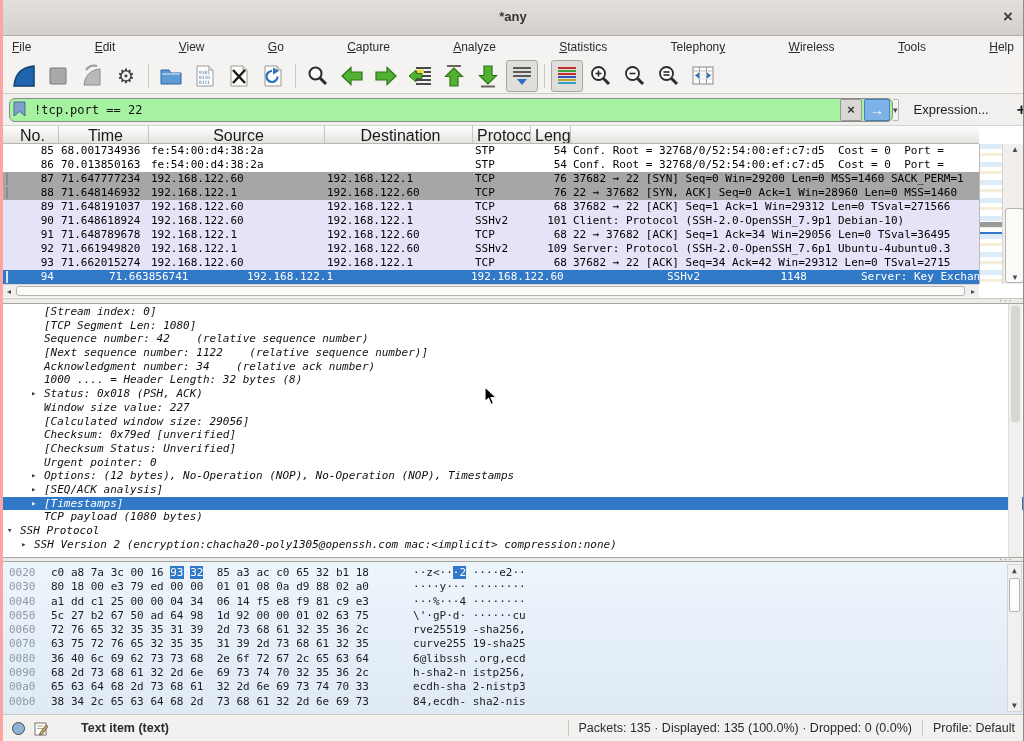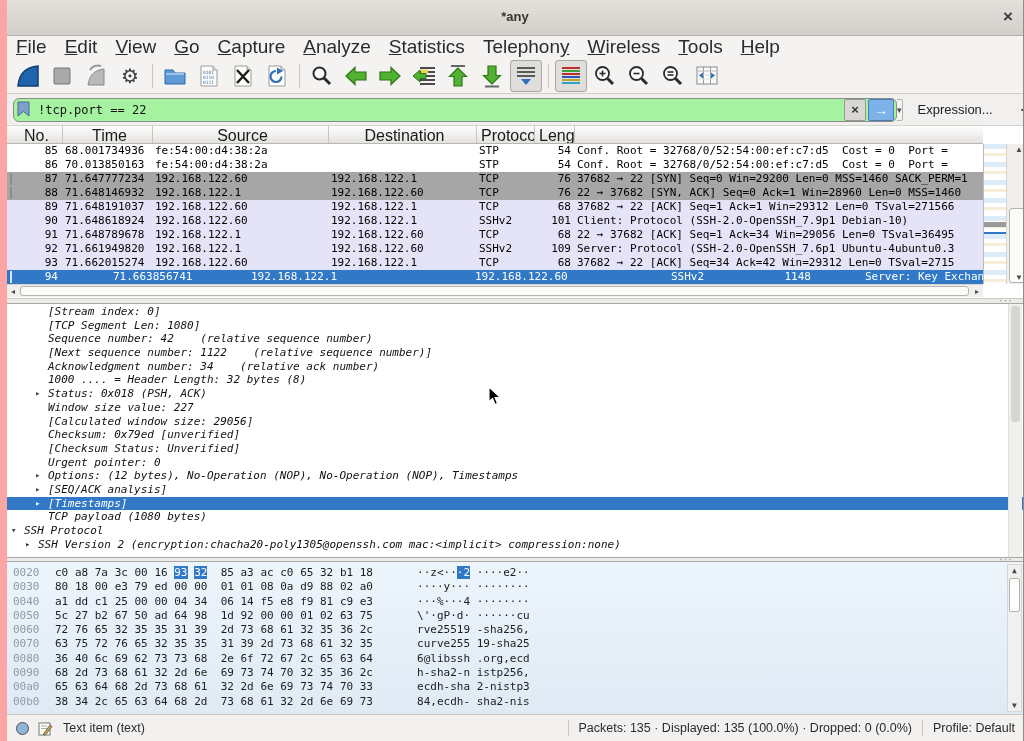--- a/index.html
+++ b/index.html
@@ -1,25 +1,25 @@
 <!DOCTYPE html>
 <html><head>
 <meta charset="utf-8">
 <style>
   html,body{margin:0;padding:0;background:#555;}
   .window{position:relative;width:1024px;height:741px;overflow:hidden;background:#000000;
-    font-family:"Liberation Sans",sans-serif;border-left:7px solid #fca5a5;border-right:1px solid #8f8b86;box-sizing:border-box;}
+    font-family:"Liberation Sans",sans-serif;border-left:3px solid #fca5a5;border-right:1px solid #8f8b86;box-sizing:border-box;}
   
   .titlebar{position:absolute;left:0;top:0;width:100%;height:36px;
     background:linear-gradient(#e3e0db,#d3cfca);border-bottom:1px solid #b3afa9;box-sizing:border-box;}
   .title{position:absolute;left:0;right:0;top:9px;text-align:center;font-size:13px;font-weight:bold;color:#37352f;}
   .closebtn{position:absolute;right:10px;top:7px;font-size:17px;font-weight:bold;color:#3a3a3a;cursor:default;line-height:20px;}
   
   .menubar{position:absolute;left:0;top:36px;width:100%;height:22px;background:#f4f3f1;
-    display:flex;align-items:center;font-size:19px;color:#2b2b2b;}
+    display:flex;align-items:center;font-size:12px;color:#2b2b2b;justify-content:space-between;}
   .mi{padding:0 9px;line-height:22px;}
   .mi u{text-decoration:underline;}
   
   .toolbar{position:absolute;left:0;top:58px;width:100%;height:36px;background:#f4f3f1;
     border-bottom:1px solid #cfcdc9;display:flex;align-items:center;padding-left:4px;box-sizing:border-box;}
   .tb{width:30px;height:30px;display:flex;align-items:center;justify-content:center;margin:0 1px;
     border:1px solid transparent;border-radius:3px;}
   .tb.pressed{background:#e0deda;border:1px solid #a8a6a2;}
   .tsep{width:1px;height:24px;background:#c9c7c3;margin:0 5px;}
   .gearglyph{font-size:20px;color:#3f3f3f;line-height:20px;}
@@ -96,21 +96,21 @@
   .hascii{margin-left:44px;}
   .hlx{background:#3178c6;color:#fff;}
   .xscroll{position:absolute;right:1px;top:2px;width:15px;height:148px;background:#f1f0ee;border:1px solid #d8d6d2;box-sizing:border-box;}
   .xscroll .arr{position:absolute;left:0;width:100%;text-align:center;font-size:8px;color:#4a4a4a;height:11px;line-height:11px;}
   .xscroll .arr.up{top:0;} .xscroll .arr.dn{bottom:0;}
   .xscroll .thumb{position:absolute;left:1px;right:1px;top:13px;height:32px;background:#fdfdfc;border:1px solid #b5b3af;border-radius:2px;}
   
   .statusbar{position:absolute;left:0;top:714px;width:100%;height:27px;background:#f2f1ef;
     border-top:1px solid #c9c7c3;box-sizing:border-box;display:flex;align-items:center;font-size:12.5px;color:#2b2b2b;}
   .sb-left{display:flex;align-items:center;margin-left:8px;gap:8px;}
-  .sb-text{margin-left:2px;}
+  .sb-text{margin-left:24px;font-weight:bold;}
   .sb-right{margin-left:auto;display:flex;align-items:center;margin-right:8px;gap:10px;}
   .sb-sep{width:1px;height:16px;background:#c9c7c3;}
   .cursor{position:absolute;left:481px;top:386px;z-index:50;pointer-events:none;}
 </style>
 </head>
 <body>
 
 <div class="window">
 
   <div class="titlebar">

